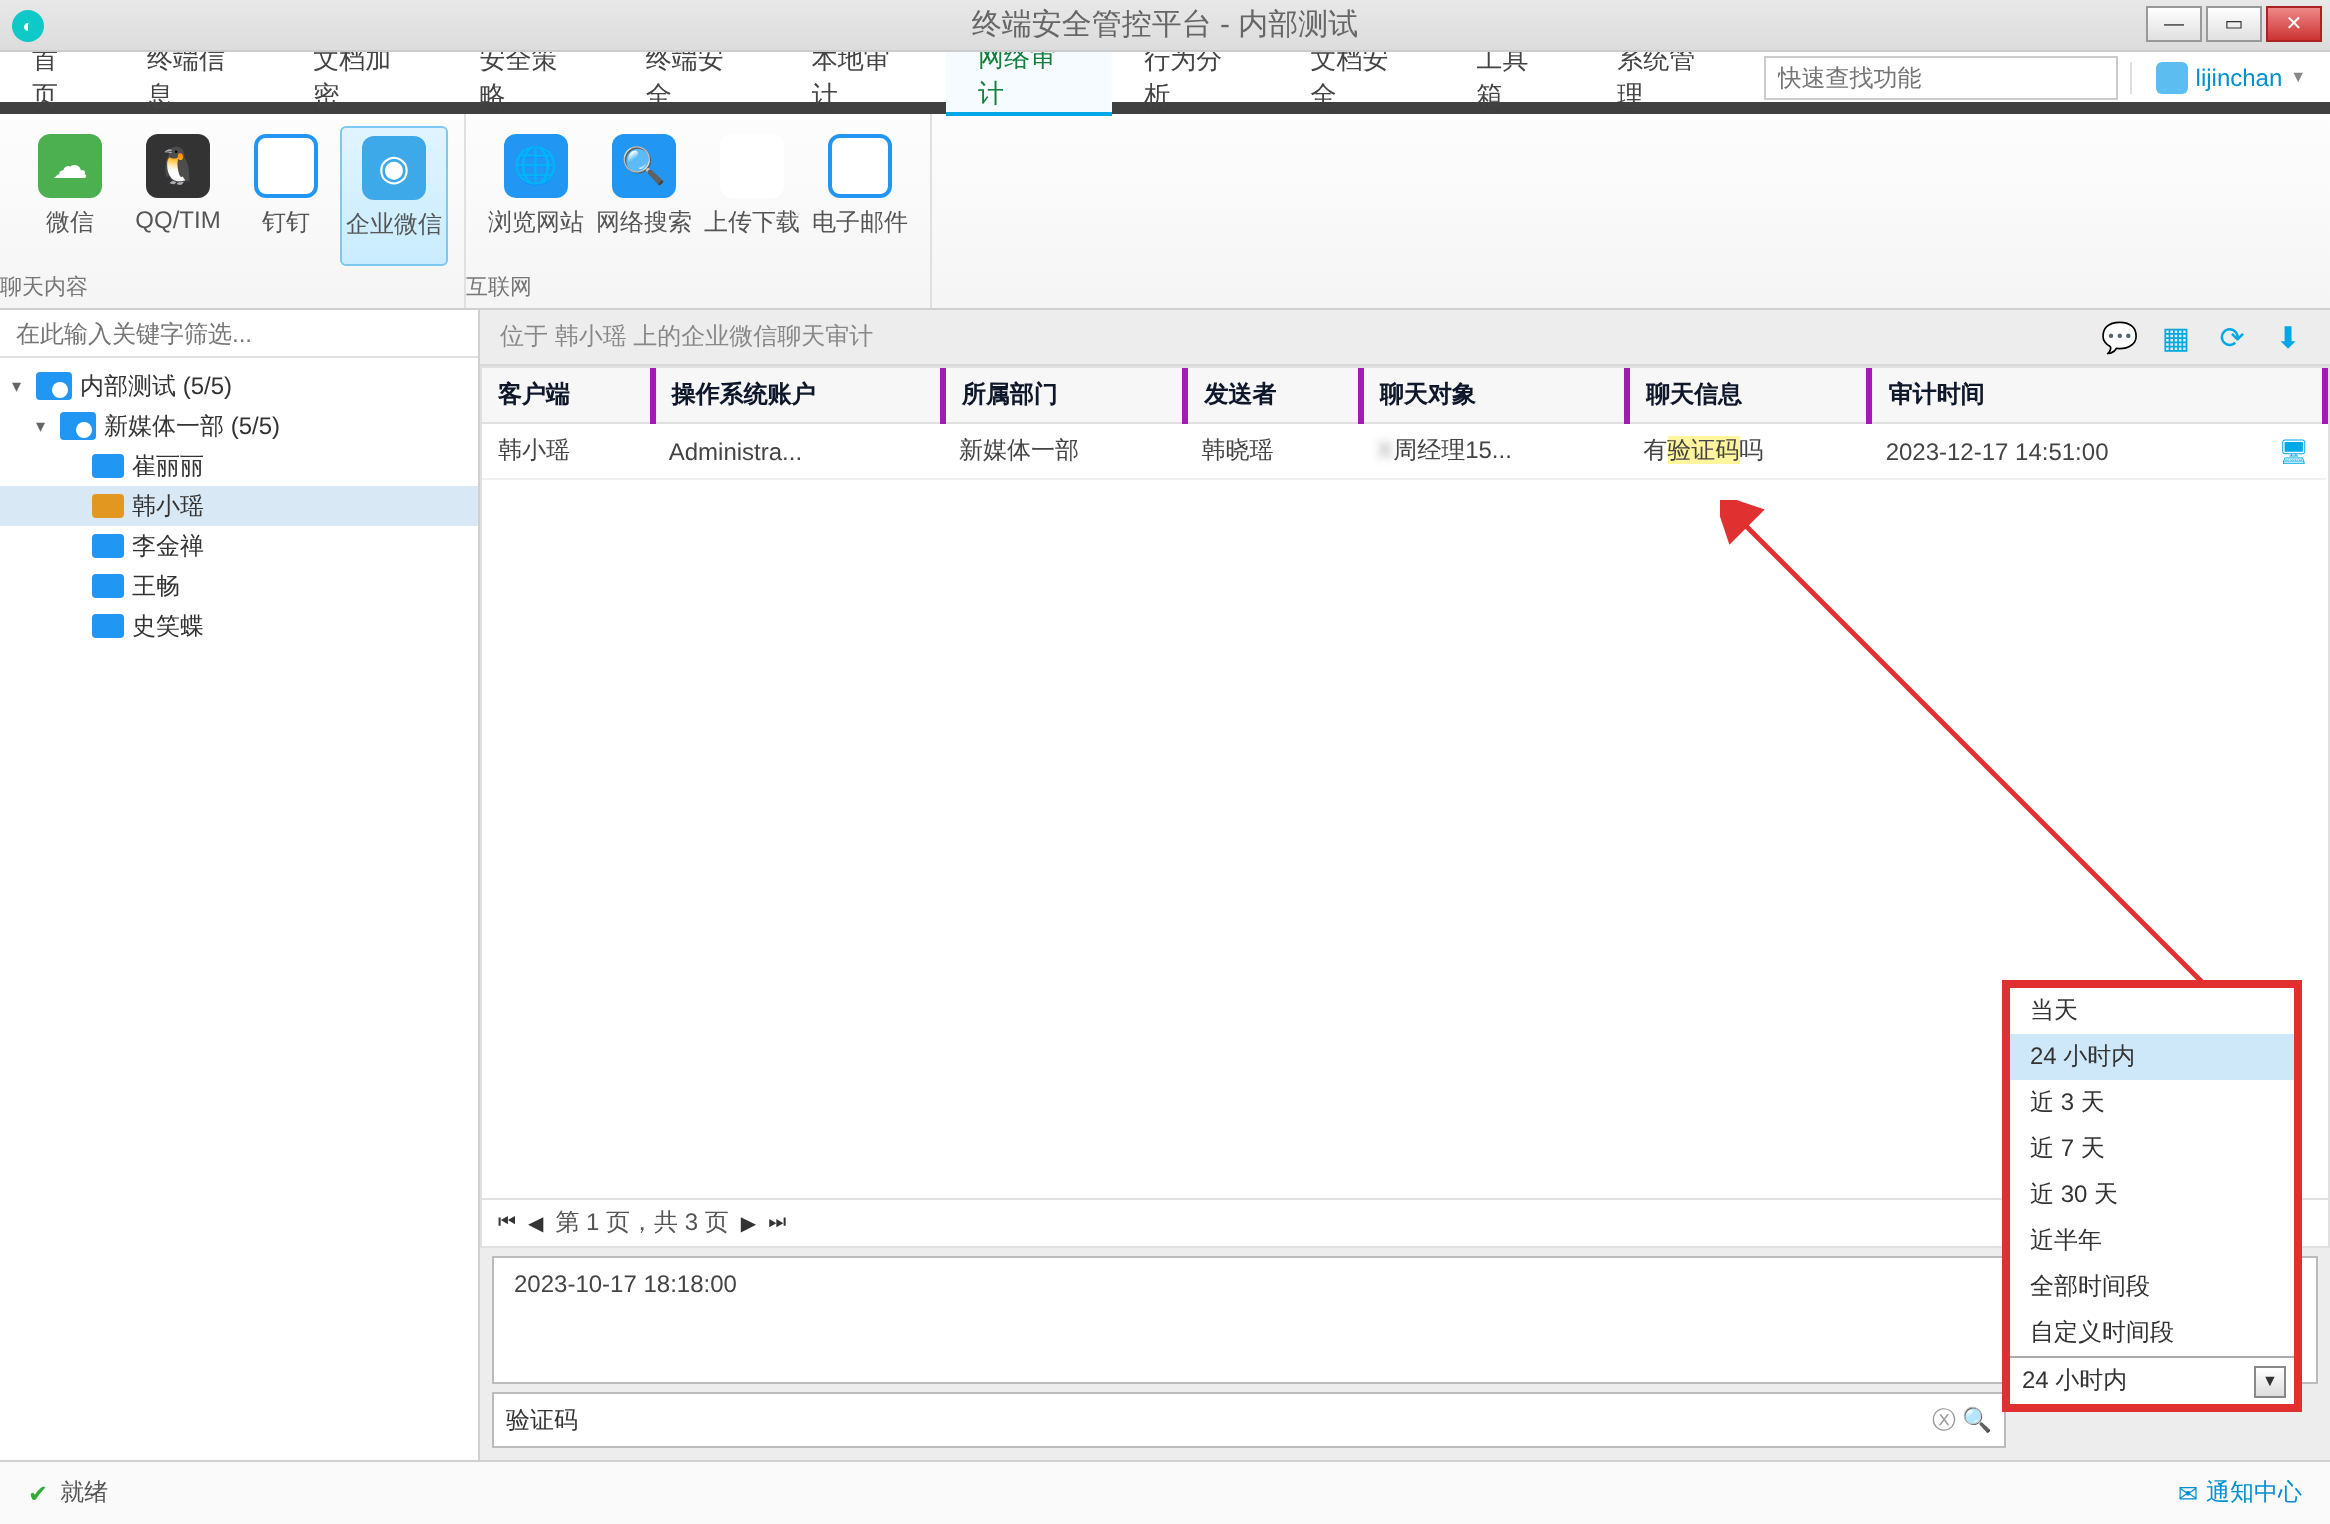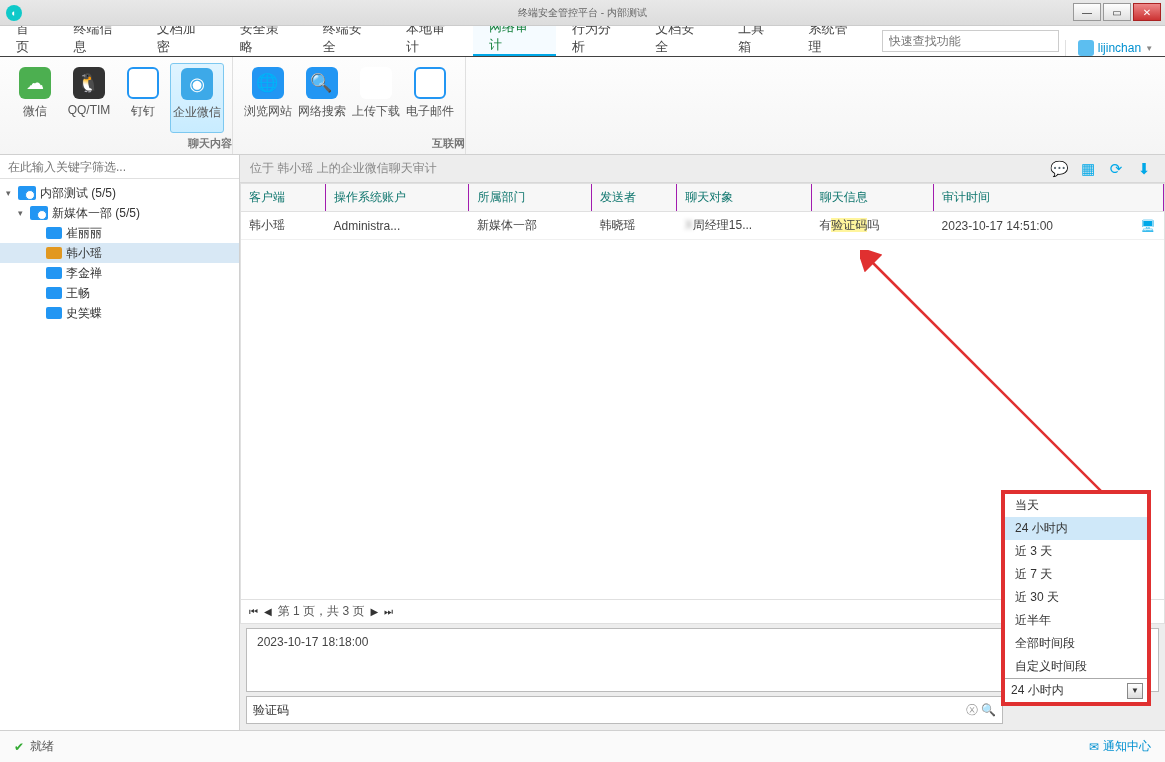--- a/index.html
+++ b/index.html
@@ -1,40 +1,40 @@
 <!DOCTYPE html>
 <html><head>
 <meta charset="utf-8">
 <style>
 * { box-sizing: border-box; margin: 0; padding: 0; font-family: "Microsoft YaHei", sans-serif; }
 body { width: 1165px; height: 762px; background: #fff; font-size: 12px; color: #333; position: relative; overflow: hidden; }
 
 .titlebar { height: 26px; background: linear-gradient(#e8e8e8,#dcdcdc); border-bottom:1px solid #ccc; display:flex; align-items:center; position:relative; }
 .titlebar .logo { width:16px; height:16px; background:#0fc9c9; border-radius:50%; margin:0 6px; display:flex; align-items:center; justify-content:center; color:#fff; font-size:9px; }
-.titlebar .title { position:absolute; left:50%; transform:translateX(-50%); color:#666; font-size:10px; }
+.titlebar .title { position:absolute; left:50%; transform:translateX(-50%); color:#666; font-size:15px; }
 .titlebar .win-controls { position:absolute; right:4px; top:3px; display:flex; gap:2px; }
 .titlebar .win-btn { width:28px; height:18px; border:1px solid #999; background:linear-gradient(#fefefe,#e0e0e0); font-size:10px; display:flex; align-items:center; justify-content:center; cursor:pointer; }
 .titlebar .win-btn.close { background:linear-gradient(#e88,#c33); color:#fff; border-color:#a22; }
 
-.menubar { height:31px; background:#fff; border-bottom:1px solid #404040; display:flex; align-items:flex-end; }
+.menubar { height:31px; background:#fff; border-bottom:6px solid #404040; display:flex; align-items:center; }
 .menubar .tab { padding:0 16px; display:flex; align-items:center; cursor:pointer; color:#444; font-size:13px; }
 .menubar .tab.active { color:#15803d; border-bottom:2px solid #00a8e8; background:#f5fbff; }
 .menubar .spacer { flex:1; }
 .menubar .search { width:180px; height:22px; margin:4px 6px; border:1px solid #ccc; padding:0 6px; font-size:12px; color:#999; }
 .menubar .user { display:flex; align-items:center; padding:0 12px; color:#0090d0; gap:4px; border-left:1px solid #e0e0e0; }
 .menubar .user .avatar { width:16px; height:16px; background:#5cbef0; border-radius:3px; }
 
 .ribbon { height:98px; background:linear-gradient(#fdfdfd,#f5f5f5); border-bottom:1px solid #d0d0d0; display:flex; }
 .ribbon-group { border-right:1px solid #e0e0e0; display:flex; flex-direction:column; }
 .ribbon-icons { flex:1; display:flex; padding:6px 8px 0; }
 .ribbon-item { width:54px; display:flex; flex-direction:column; align-items:center; padding:4px 2px; cursor:pointer; border-radius:3px; }
 .ribbon-item.active { background:linear-gradient(#e0f4ff,#c8ecff); border:1px solid #7cc8f0; }
 .ribbon-item .ico { width:32px; height:32px; border-radius:6px; margin-bottom:4px; display:flex; align-items:center; justify-content:center; font-size:18px; color:#fff; }
 .ribbon-item .lbl { font-size:12px; color:#555; white-space:nowrap; }
-.ribbon-group-label { text-align:right; font-size:11px; color:#777; padding:3px 0;font-weight:bold; }
+.ribbon-group-label { text-align:left; font-size:11px; color:#777; padding:3px 0; }
 .ico-wechat{background:#4caf50;} .ico-qq{background:#333;border-radius:50%;} .ico-ding{background:#fff;border:2px solid #2296f3;color:#2296f3;border-radius:50%;} .ico-ent{background:#3da9e8;} .ico-web{background:#2296f3;border-radius:50%;} .ico-search{background:#2296f3;border-radius:50%;} .ico-mail{background:#fff;color:#2296f3;border:2px solid #2296f3;} .ico-upload{background:#fff;color:#2296f3;}
 
 .body-area { position:absolute; top:155px; bottom:32px; left:0; right:0; display:flex; }
 .sidebar { width:240px; border-right:1px solid #d0d0d0; display:flex; flex-direction:column; background:#fff; }
 .sidebar .filter { height:24px; border:none; border-bottom:1px solid #e0e0e0; padding:0 8px; font-size:12px; color:#999; }
 .tree { flex:1; padding:4px 0; overflow:auto; }
 .tree-node { display:flex; align-items:center; height:20px; padding:0 6px; cursor:pointer; font-size:12px; }
 .tree-node .caret { width:12px; color:#666; font-size:9px; }
 .tree-node .ico-grp { width:18px; height:14px; background:#2296f3; border-radius:2px; margin-right:4px; position:relative; }
 .tree-node .ico-grp:after{content:'';position:absolute;right:1px;bottom:0;width:8px;height:8px;background:#fff;border-radius:50%;border:1px solid #2296f3;}
@@ -44,21 +44,21 @@
 .tree-node.lvl1 { padding-left:18px; }
 .tree-node.lvl2 { padding-left:46px; }
 
 .main { flex:1; display:flex; flex-direction:column; background:#ededed; }
 .location-bar { height:28px; background:#ededed; display:flex; align-items:center; padding:0 10px; color:#888; font-size:12px; border-bottom:1px solid #d8d8d8; }
 .location-bar .spacer{flex:1;}
 .location-bar .act-ico { width:22px; height:22px; margin-left:6px; display:flex; align-items:center; justify-content:center; color:#00a8e8; font-size:15px; cursor:pointer; }
 
 .table-wrap { flex:1; background:#fff; margin:0; border:1px solid #e0e0e0; display:flex; flex-direction:column; }
 table { width:100%; border-collapse:collapse; font-size:12px; }
-thead th { text-align:left; padding:5px 8px; background:#f7f7f7; border-bottom:1px solid #e0e0e0; border-right:1px solid #a21caf; font-weight:normal; color:#0f766e; }
+thead th { text-align:left; padding:5px 8px; background:#f7f7f7; border-bottom:1px solid #e0e0e0; border-right:3px solid #a21caf; font-weight:bold; color:#0f172a; }
 tbody td { padding:5px 8px; border-bottom:1px solid #f0f0f0; color:#444; white-space:nowrap; }
 .hl { background:#fff59d; }
 .blur { color:transparent; text-shadow:0 0 4px #999; }
 .mon-ico { color:#00a8e8; float:right; }
 
 .pager { height:24px; background:#fff; border-top:1px solid #e0e0e0; display:flex; align-items:center; padding:0 8px; font-size:12px; color:#555; gap:6px; }
 .pager .pbtn { cursor:pointer; color:#333; font-size:10px; }
 
 .log-box { height:64px; margin:4px 6px; background:#fff; border:1px solid #bbb; padding:6px 10px; font-size:12px; color:#444; }
 .filter-row { height:28px; margin:0 6px 6px; display:flex; gap:6px; }
@@ -219,21 +219,21 @@
         </tr>
           </thead>
         <tbody>
           <tr>
             <td>韩小瑶</td>
             <td>Administra...</td>
             <td>新媒体一部</td>
             <td>韩晓瑶</td>
             <td><span class="blur">X</span><span>周经理15...</span></td>
             <td><span>有</span><span class="hl">验证码</span><span>吗</span></td>
-            <td><span>2023-10-17 14:51:00</span> <span class="mon-ico">🖥</span></td>
+            <td><span>2023-12-17 14:51:00</span> <span class="mon-ico">🖥</span></td>
           </tr>
         </tbody>
       </table>
       <div style="flex:1"></div>
       <div class="pager">
         <span class="pbtn">⏮</span>
         <span class="pbtn">◀</span>
         <span>第 1 页，共 3 页</span>
         <span class="pbtn">▶</span>
         <span class="pbtn">⏭</span>

